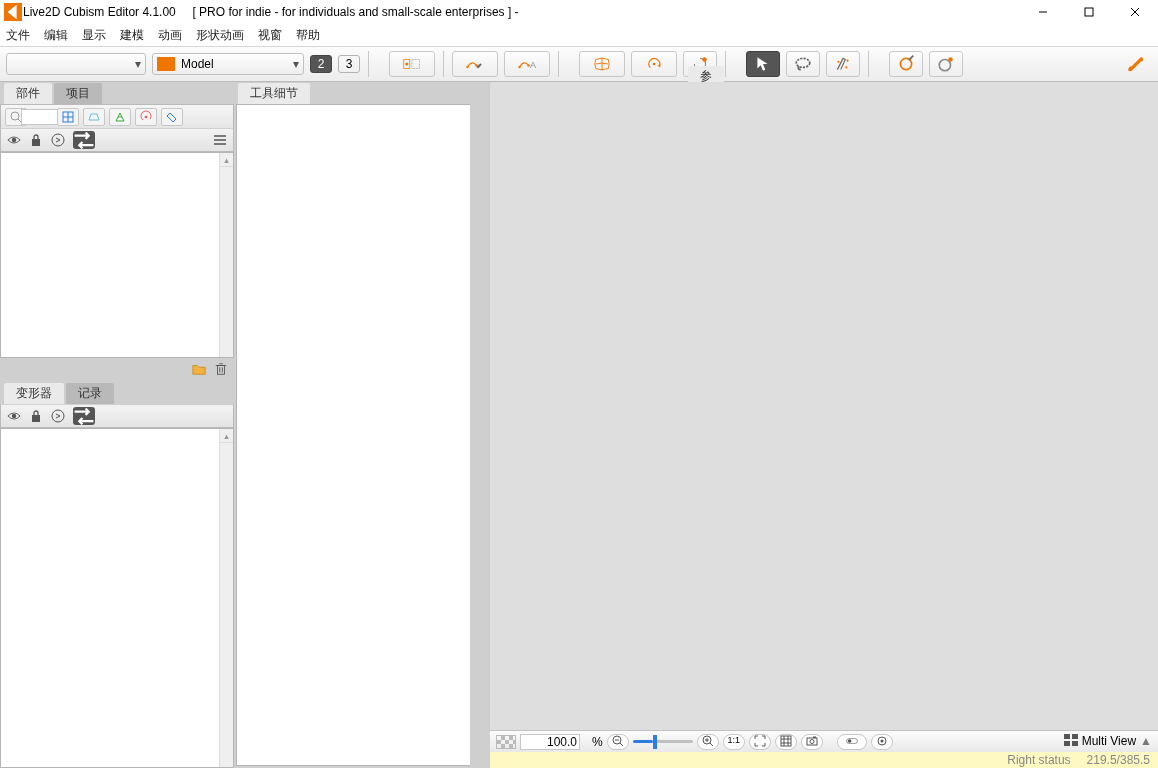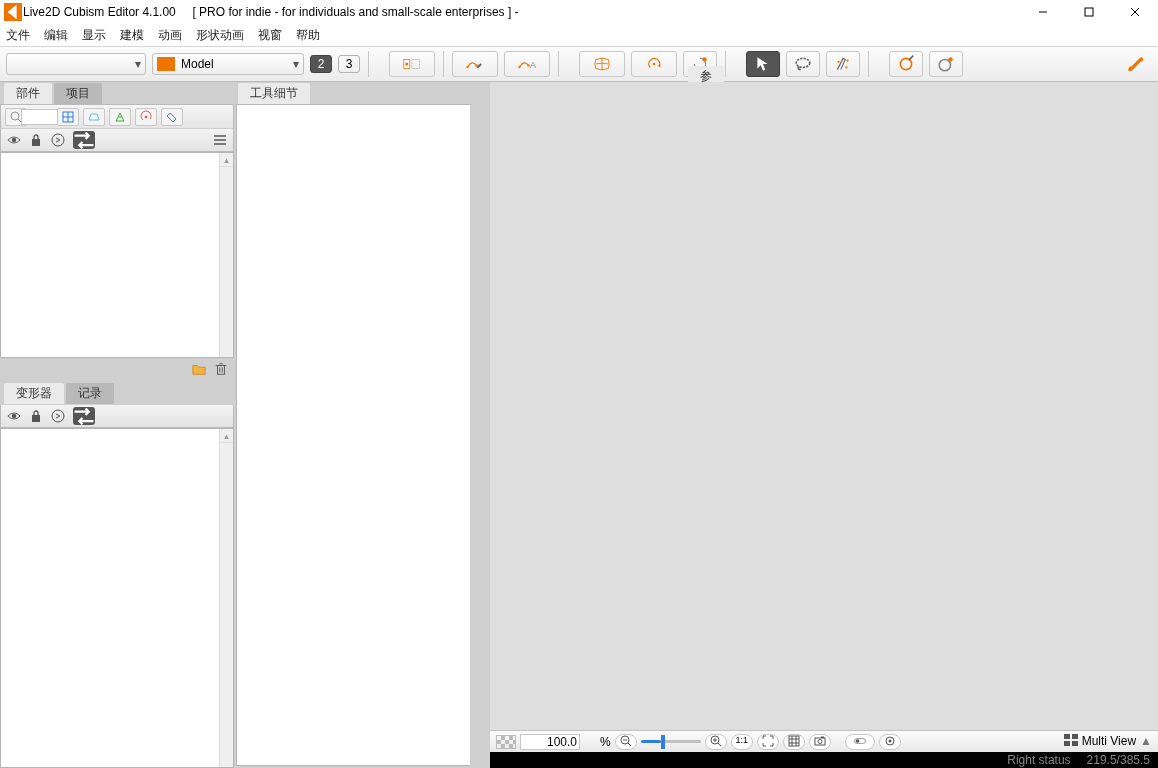--- a/index.html
+++ b/index.html
@@ -56,36 +56,36 @@
 .scrolltrack { position: absolute; right: 0; top: 0; bottom: 0; width: 14px; background: #efefef; border-left: 1px solid #ddd; }
 .scrolltrack .up { height: 14px; border-bottom: 1px solid #ddd; display:flex;align-items:center;justify-content:center;color:#999;font-size:9px;}
 .panelfoot { height: 24px; display: flex; align-items: center; justify-content: flex-end; padding: 0 6px; gap: 8px; }
 .panelfoot svg { width: 14px; height: 14px; }
 
 .sect { display: flex; flex-direction: column; }
 .sect .frame { background: #fff; border: 1px solid #b5b5b5; flex: 1; margin: 0 2px 2px 2px; }
 
 .viewport { flex: 1; background: #dedede; }
 .viewfoot { height: 22px; background: linear-gradient(#fcfcfc,#e8e8e8); border-top: 1px solid #c2c2c2; display: flex; align-items: center; gap: 4px; padding: 0 6px; }
-.viewfoot .vf { display: flex; align-items: center; gap: 20px; }
+.viewfoot .vf { display: flex; align-items: center; gap: 12px; }
 .viewfoot input.zoom { width: 60px; height: 16px; border: 1px solid #c7c7c7; text-align: right; padding: 0 2px; }
 .viewfoot .slider { display: flex; align-items: center; width: 60px; height: 14px; position: relative; }
 .viewfoot .slider .track { height: 3px; background: #2b7de1; width: 20px; border-radius: 2px; }
 .viewfoot .slider .rest { height: 3px; background: #c0c0c0; flex: 1; border-radius: 2px; }
 .viewfoot .slider .thumb { width: 4px; height: 14px; background: #2b7de1; position: absolute; left: 20px; top: 0; }
 .viewfoot .iconbtn { width: 22px; height: 16px; border: 1px solid #c7c7c7; border-radius: 8px; display: flex; align-items: flex-start; justify-content: center; background: #fff; }
 .viewfoot .iconbtn svg { width: 12px; height: 12px; }
 .viewfoot .pushright { margin-left: auto; }
 .viewfoot .mv { display: flex; align-items: flex-start; gap: 4px; }
 .checker { width: 20px; height: 14px; background-image:
   linear-gradient(45deg,#bbb 25%,transparent 25%),linear-gradient(-45deg,#bbb 25%,transparent 25%),
   linear-gradient(45deg,transparent 75%,#bbb 75%),linear-gradient(-45deg,transparent 75%,#bbb 75%);
   background-size: 8px 8px; background-position: 0 0,0 4px,4px -4px,-4px 0; border:1px solid #bbb;}
 
-.statusbar { height: 16px; background: #000000; display: flex; align-items: center; padding: 0 8px; justify-content: flex-end; gap: 16px; font-family: "Consolas", monospace; color: #888; }
+.statusbar { height: 16px; background: #fef9c3; display: flex; align-items: center; padding: 0 8px; justify-content: flex-end; gap: 16px; font-family: "Consolas", monospace; color: #888; }
 
 </style>
 </head>
 <body>
 
 <div class="titlebar">
   <span class="logo">
     <svg viewBox="0 0 10 10">
         <path d="M7 1 L2 5 L7 9 Z" fill="#fff"></path>
       </svg>

